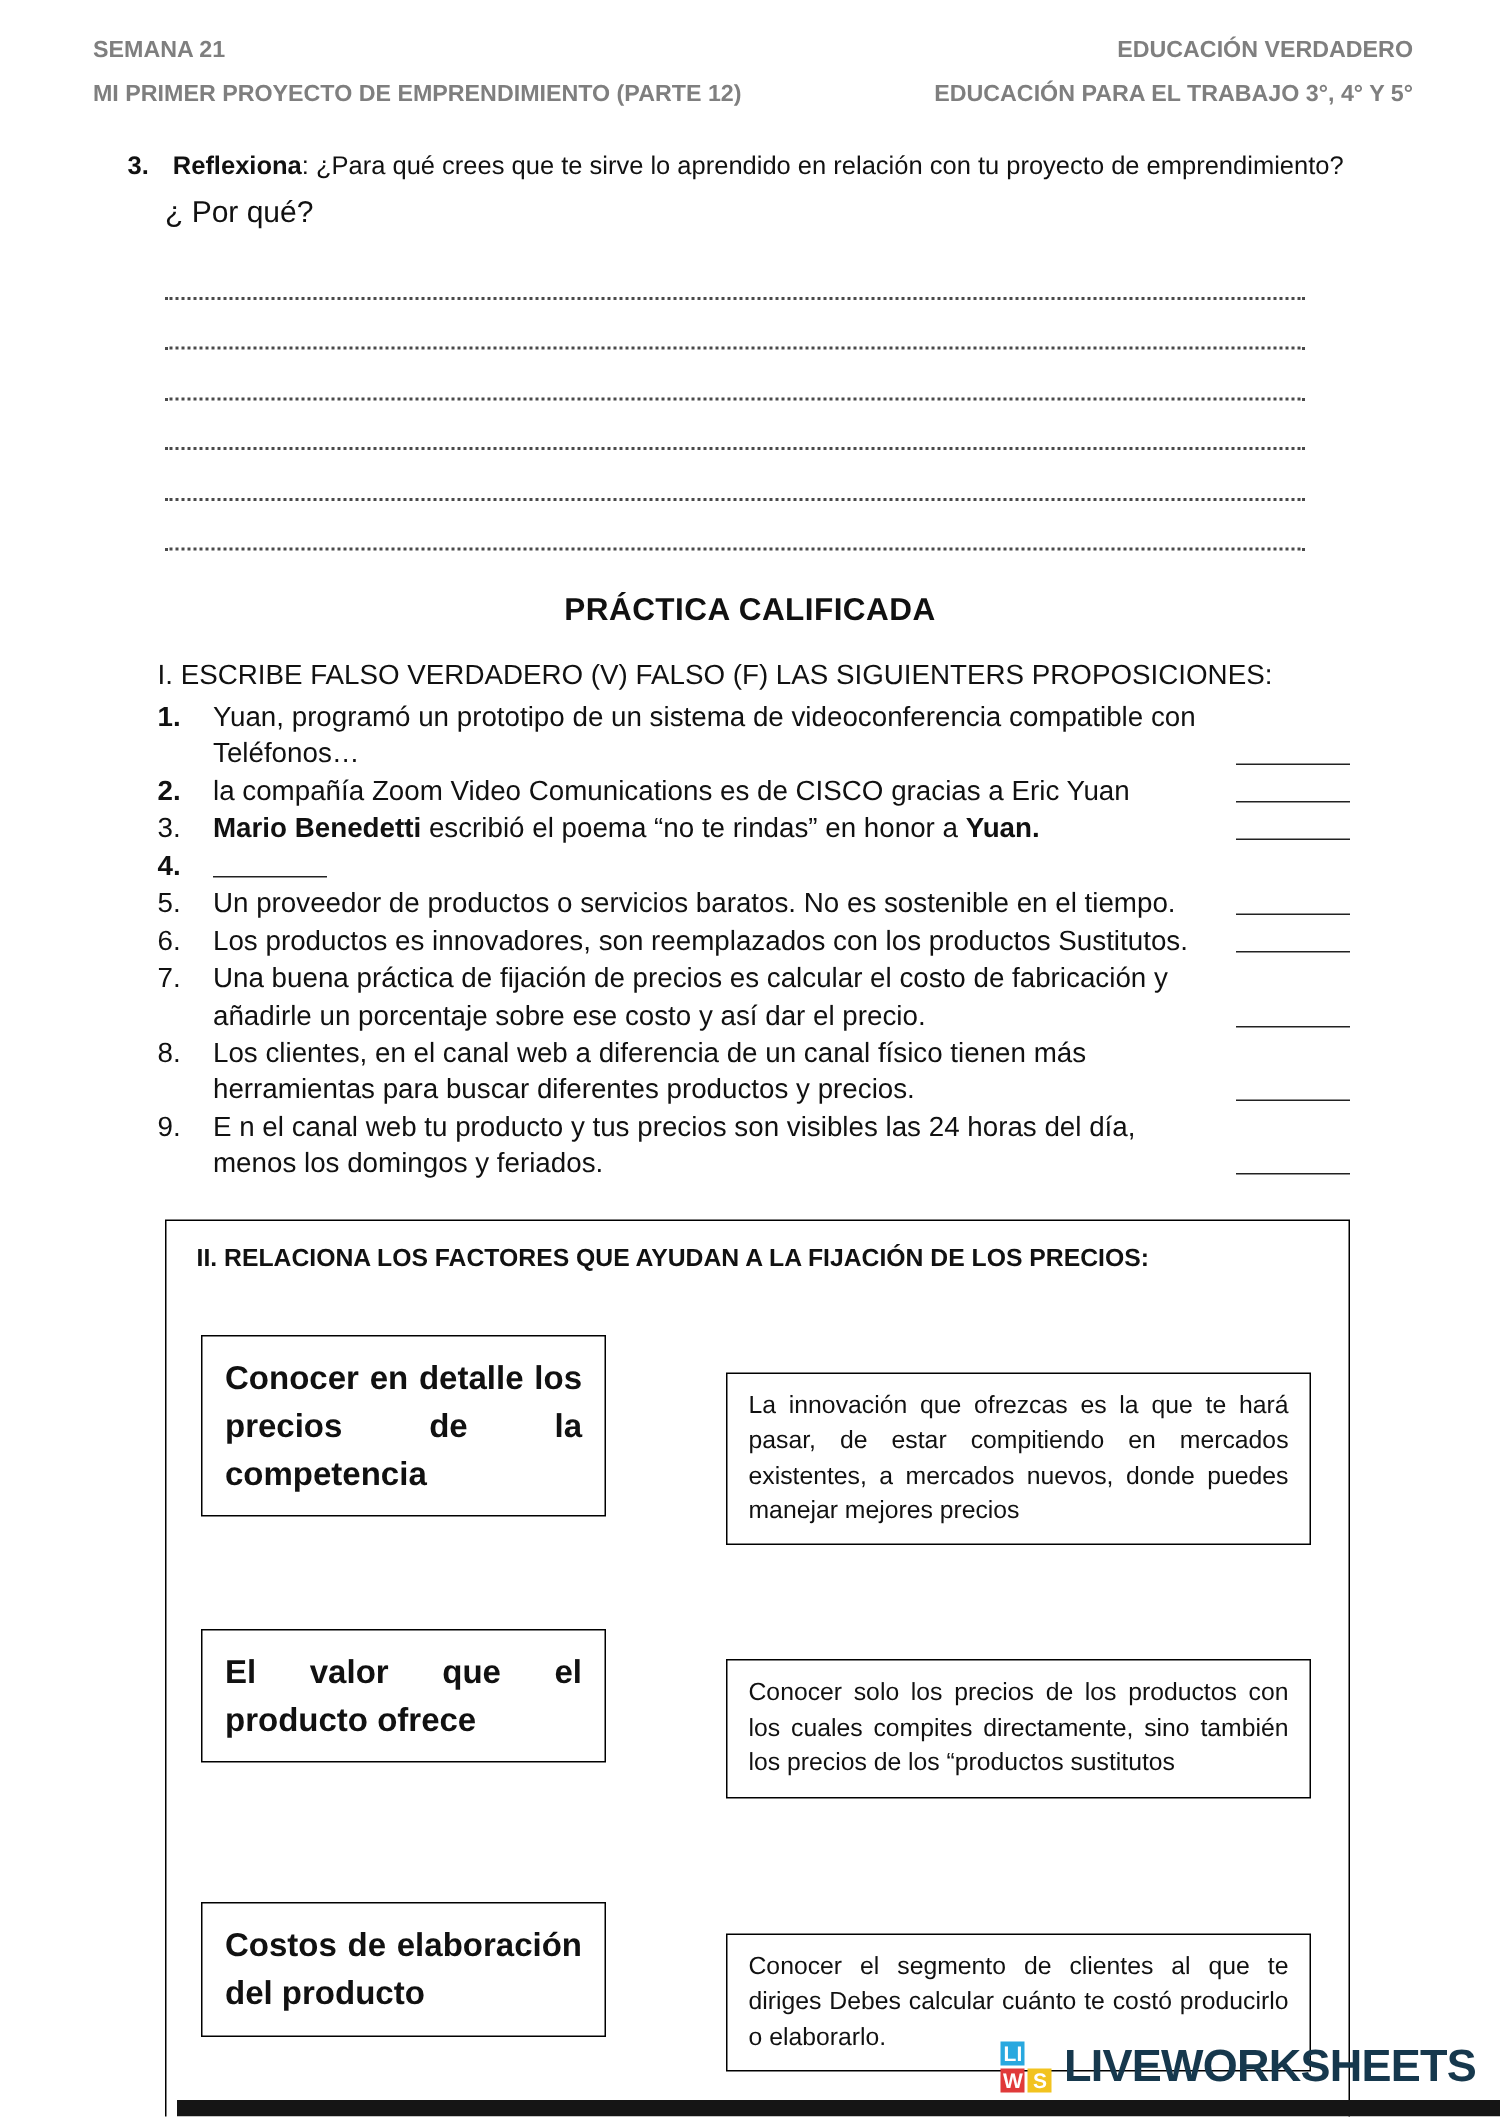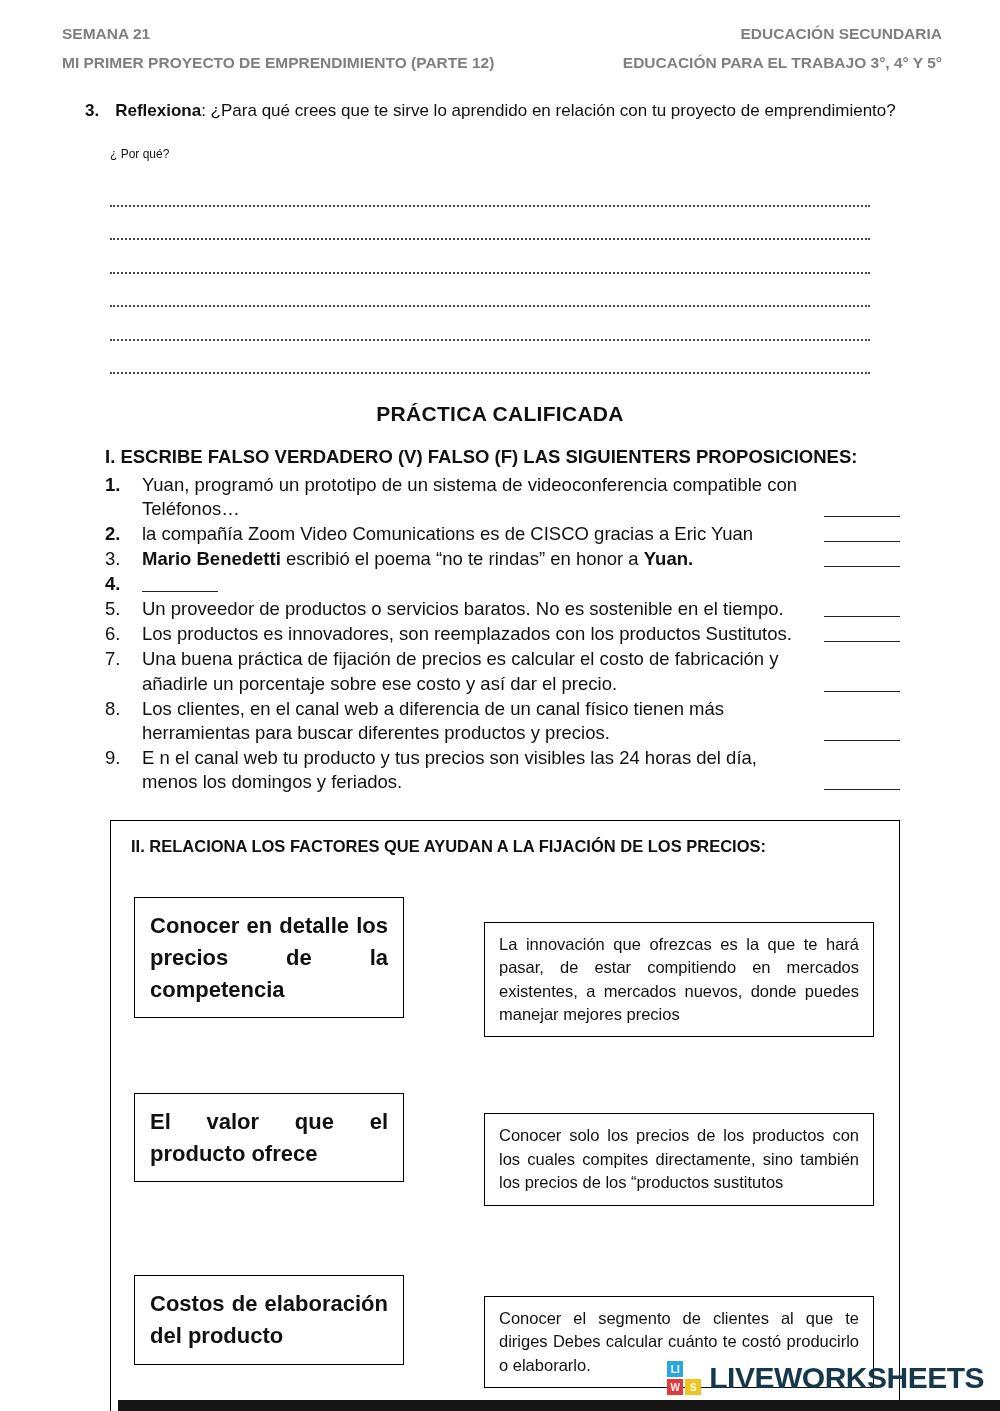--- a/index.html
+++ b/index.html
@@ -9,62 +9,62 @@
     font-family:"Liberation Sans", sans-serif; color:#111; overflow:hidden;
   }
   .b { font-weight:bold; }
 
   .hdr { display:flex; justify-content:space-between; padding:20px 58px 0 62px;
          color:#7f7f7f; font-weight:bold; font-size:15.5px; line-height:1.85; }
   .hdr-right { text-align:right; }
 
   .q3 { margin:22px 60px 0 85px; font-size:17px; line-height:1.4; }
   .q3 .qnum { margin-right:16px; }
-  .porque { margin:24px 0 0 110px; font-size:12px; }
+  .porque { margin:8px 0 0 110px; font-size:20px; }
 
   .answer-lines { margin:12px 130px 0 110px; }
   .dotline { height:33.5px; border-bottom:2px dotted #4a4a4a; }
 
   .practica { margin:28px 0 0 0; text-align:center; font-size:21px; font-weight:bold; letter-spacing:.3px; }
 
   .sec1 { margin:20px 100px 0 105px; }
-  .sec1-h { font-weight:bold; font-size:18.5px; margin-bottom:5px; }
+  .sec1-h { font-weight:normal; font-size:18.5px; margin-bottom:5px; }
   .item { display:flex; font-size:18.5px; line-height:1.3; margin-top:1px; }
   .item .num { flex:none; width:37px; }
   .item .txt { flex:1; padding-right:10px; }
   .item .blank { flex:none; width:76px; height:0; border-bottom:1.7px solid #222;
                  align-self:flex-end; margin:0 0 4px 0; }
 
   .sec2 { margin:26px 100px 0 110px; border:1.6px solid #000; padding:12px 20px 76px 20px; }
   .sec2-h { font-weight:bold; font-size:16.5px; margin:4px 0 0 0; }
   .match-row { display:flex; align-items:center; }
   .row1 { margin-top:22px; } .row2 { margin-top:32px; } .row3 { margin-top:46px; }
   .left-box  { width:270px; margin-left:3px; border:1.7px solid #000; padding:12px 15px;
                font-weight:bold; font-size:22px; line-height:1.45; text-align:justify; }
   .right-box { width:390px; margin-left:80px; border:1.5px solid #000; padding:10px 14px;
                font-size:16.5px; line-height:1.42; text-align:justify;margin-top:44px; }
 
   .footer { position:absolute; right:16px; bottom:16px; display:flex; align-items:center; gap:8px; }
   .logo-grid { display:grid; grid-template-columns:16px 16px; grid-auto-rows:16px; gap:2px; }
-  .sq { display:flex; align-items:center; justify-content:center; color:#fff; font-size:10px; font-weight:bold; }
+  .sq { display:flex; align-items:center; justify-content:center; color:#fff; font-size:14px; font-weight:bold; }
   .logo-text { font-size:30px; font-weight:bold; color:#16384d; letter-spacing:-.5px; }
   .bottom-bar { position:absolute; left:118px; right:0; bottom:0; height:11px; background:#151515; }
 </style>
 </head>
 <body>
 
 <div class="page">
 
   <header class="hdr">
     <div class="hdr-left">
       <div>SEMANA 21</div>
       <div>MI PRIMER PROYECTO DE EMPRENDIMIENTO (PARTE 12)</div>
     </div>
     <div class="hdr-right">
-      <div>EDUCACIÓN SECUNDARIA</div>
+      <div>EDUCACIÓN VERDADERO</div>
       <div>EDUCACIÓN PARA EL TRABAJO 3°, 4° Y 5°</div>
     </div>
   </header>
 
   <div class="q3">
     <span class="b qnum">3.</span><span class="b">Reflexiona</span><span>: ¿Para qué crees que te sirve lo aprendido en relación con tu proyecto de emprendimiento?</span>
   </div>
 
   <div class="porque">¿ Por qué?</div>
 

